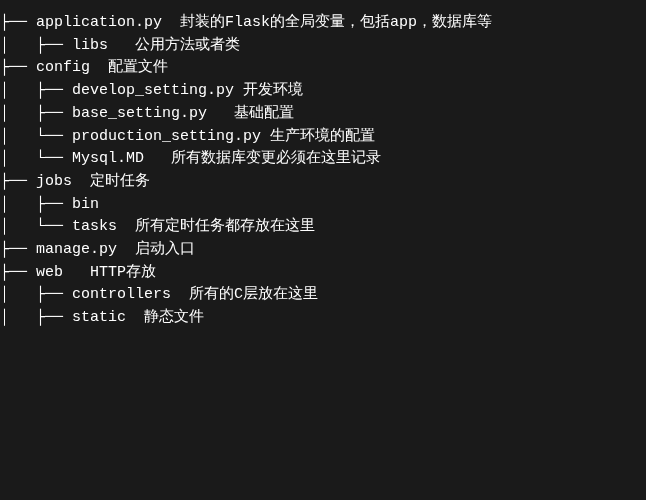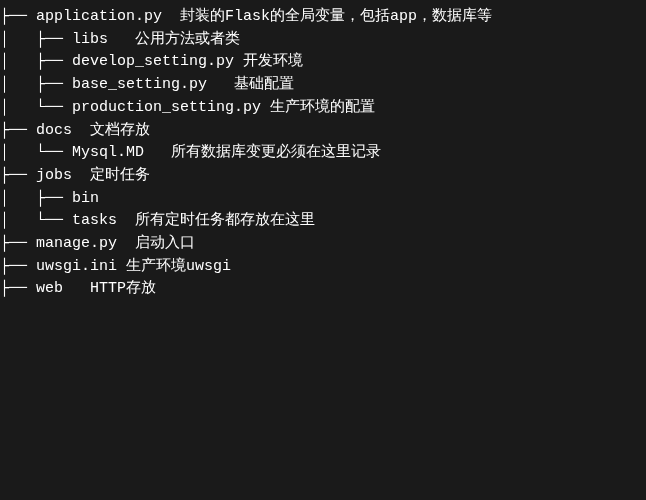--- a/index.html
+++ b/index.html
@@ -12,21 +12,21 @@
       color: #ffffff;
       font-family: "Courier New", Consolas, monospace;
       font-size: 15px;
       line-height: 22.7px;
       padding: 0;
       width: 646px;
       height: 500px;
       overflow: hidden;
     }
     .tree-container {
-      padding-top: 6px;
+      padding-top: 12px;
     }
     .tree-line {
       white-space: pre;
       letter-spacing: 0;
     }
     .tree-glyph {
       display: inline;
     }
     .filename {
       display: inline;
@@ -34,26 +34,27 @@
     .description {
       display: inline;
     }
   </style>
 </head>
 <body>
 
 <div class="tree-container">
   <div class="tree-line"><span class="tree-glyph">├── </span><span class="filename">application.py</span><span class="description">  封装的Flask的全局变量，包括app，数据库等</span></div>
   <div class="tree-line"><span class="tree-glyph">│   ├── </span><span class="filename">libs</span><span class="description">   公用方法或者类</span></div>
+  <div class="tree-line"><span class="tree-glyph">├── </span><span class="filename">config</span><span class="description">  配置文件</span></div>
   <div class="tree-line"><span class="tree-glyph">│   ├── </span><span class="filename">develop_setting.py</span><span class="description"> 开发环境</span></div>
   <div class="tree-line"><span class="tree-glyph">│   ├── </span><span class="filename">base_setting.py</span><span class="description">   基础配置</span></div>
   <div class="tree-line"><span class="tree-glyph">│   └── </span><span class="filename">production_setting.py</span><span class="description"> 生产环境的配置</span></div>
-  <div class="tree-line"><span class="tree-glyph">├── </span><span class="filename">docs</span><span class="description">  文档存放</span></div>
   <div class="tree-line"><span class="tree-glyph">│   └── </span><span class="filename">Mysql.MD</span><span class="description">   所有数据库变更必须在这里记录</span></div>
   <div class="tree-line"><span class="tree-glyph">├── </span><span class="filename">jobs</span><span class="description">  定时任务</span></div>
   <div class="tree-line"><span class="tree-glyph">│   ├── </span><span class="filename">bin</span><span class="description"></span></div>
   <div class="tree-line"><span class="tree-glyph">│   └── </span><span class="filename">tasks</span><span class="description">  所有定时任务都存放在这里</span></div>
   <div class="tree-line"><span class="tree-glyph">├── </span><span class="filename">manage.py</span><span class="description">  启动入口</span></div>
-  <div class="tree-line"><span class="tree-glyph">├── </span><span class="filename">uwsgi.ini</span><span class="description"> 生产环境uwsgi</span></div>
   <div class="tree-line"><span class="tree-glyph">├── </span><span class="filename">web</span><span class="description">   HTTP存放</span></div>
+  <div class="tree-line"><span class="tree-glyph">│   ├── </span><span class="filename">controllers</span><span class="description">  所有的C层放在这里</span></div>
+  <div class="tree-line"><span class="tree-glyph">│   ├── </span><span class="filename">static</span><span class="description">  静态文件</span></div>
   <div class="tree-line"></div>
 
 </div>
 
 </body></html>

